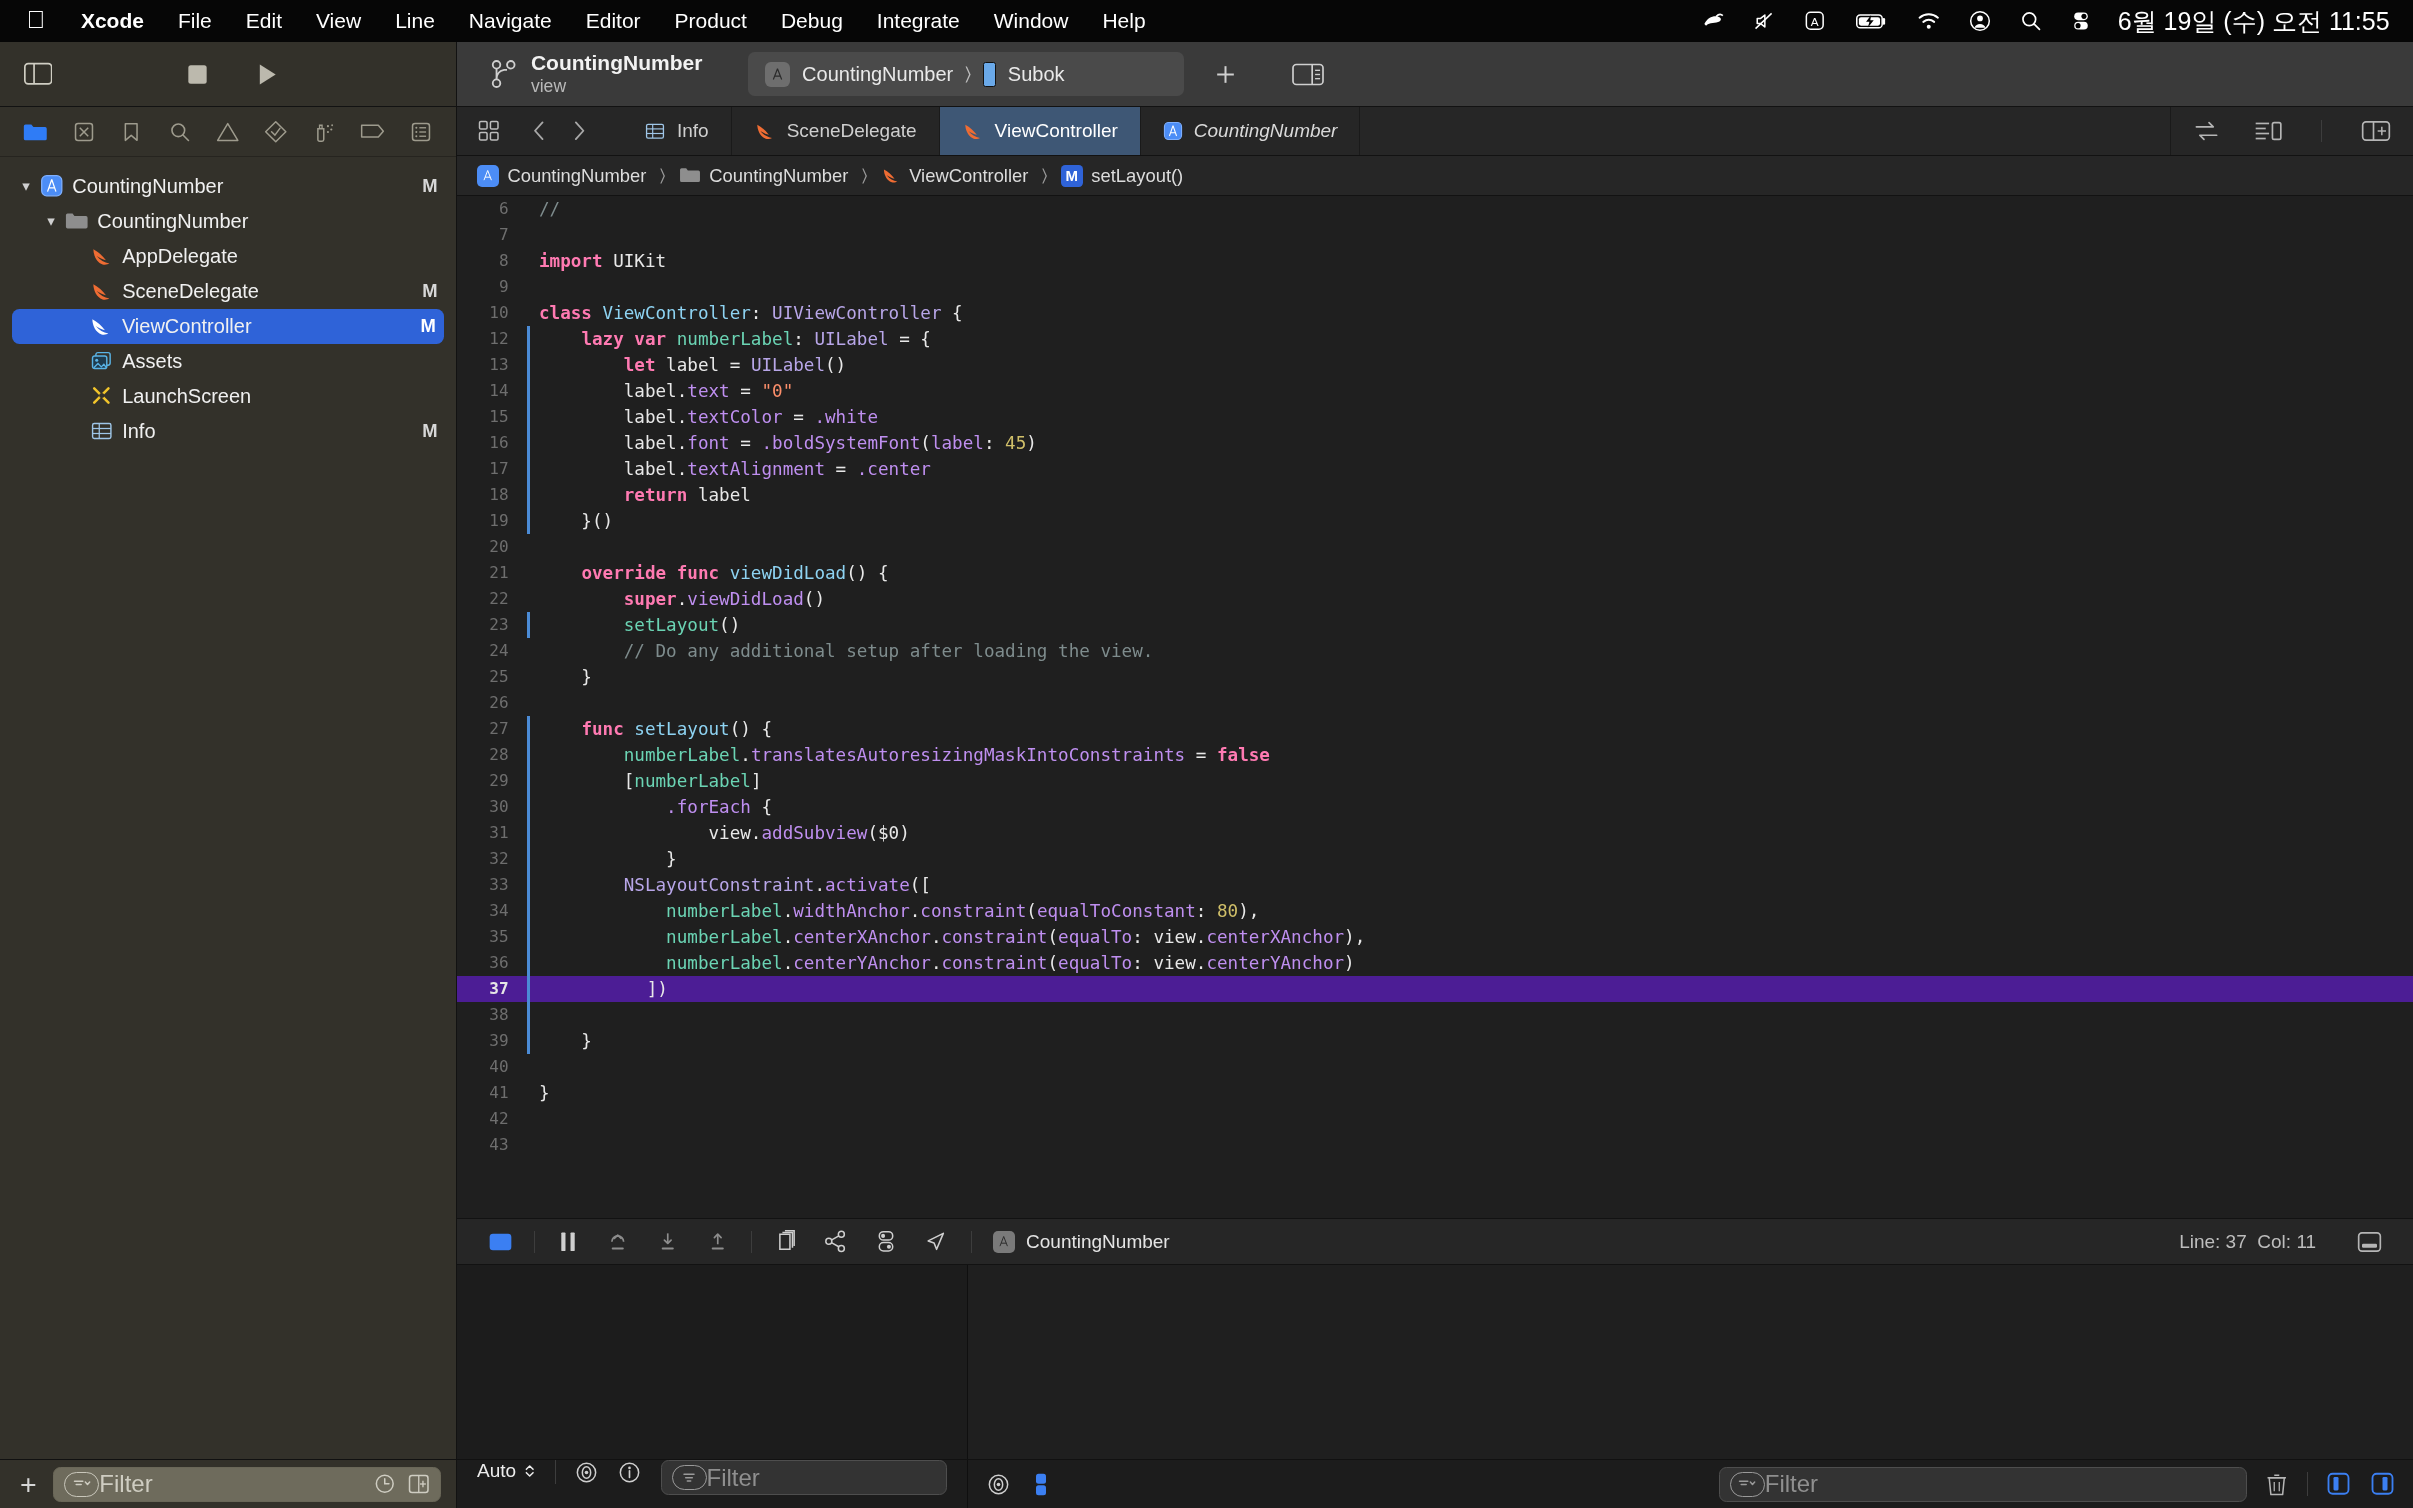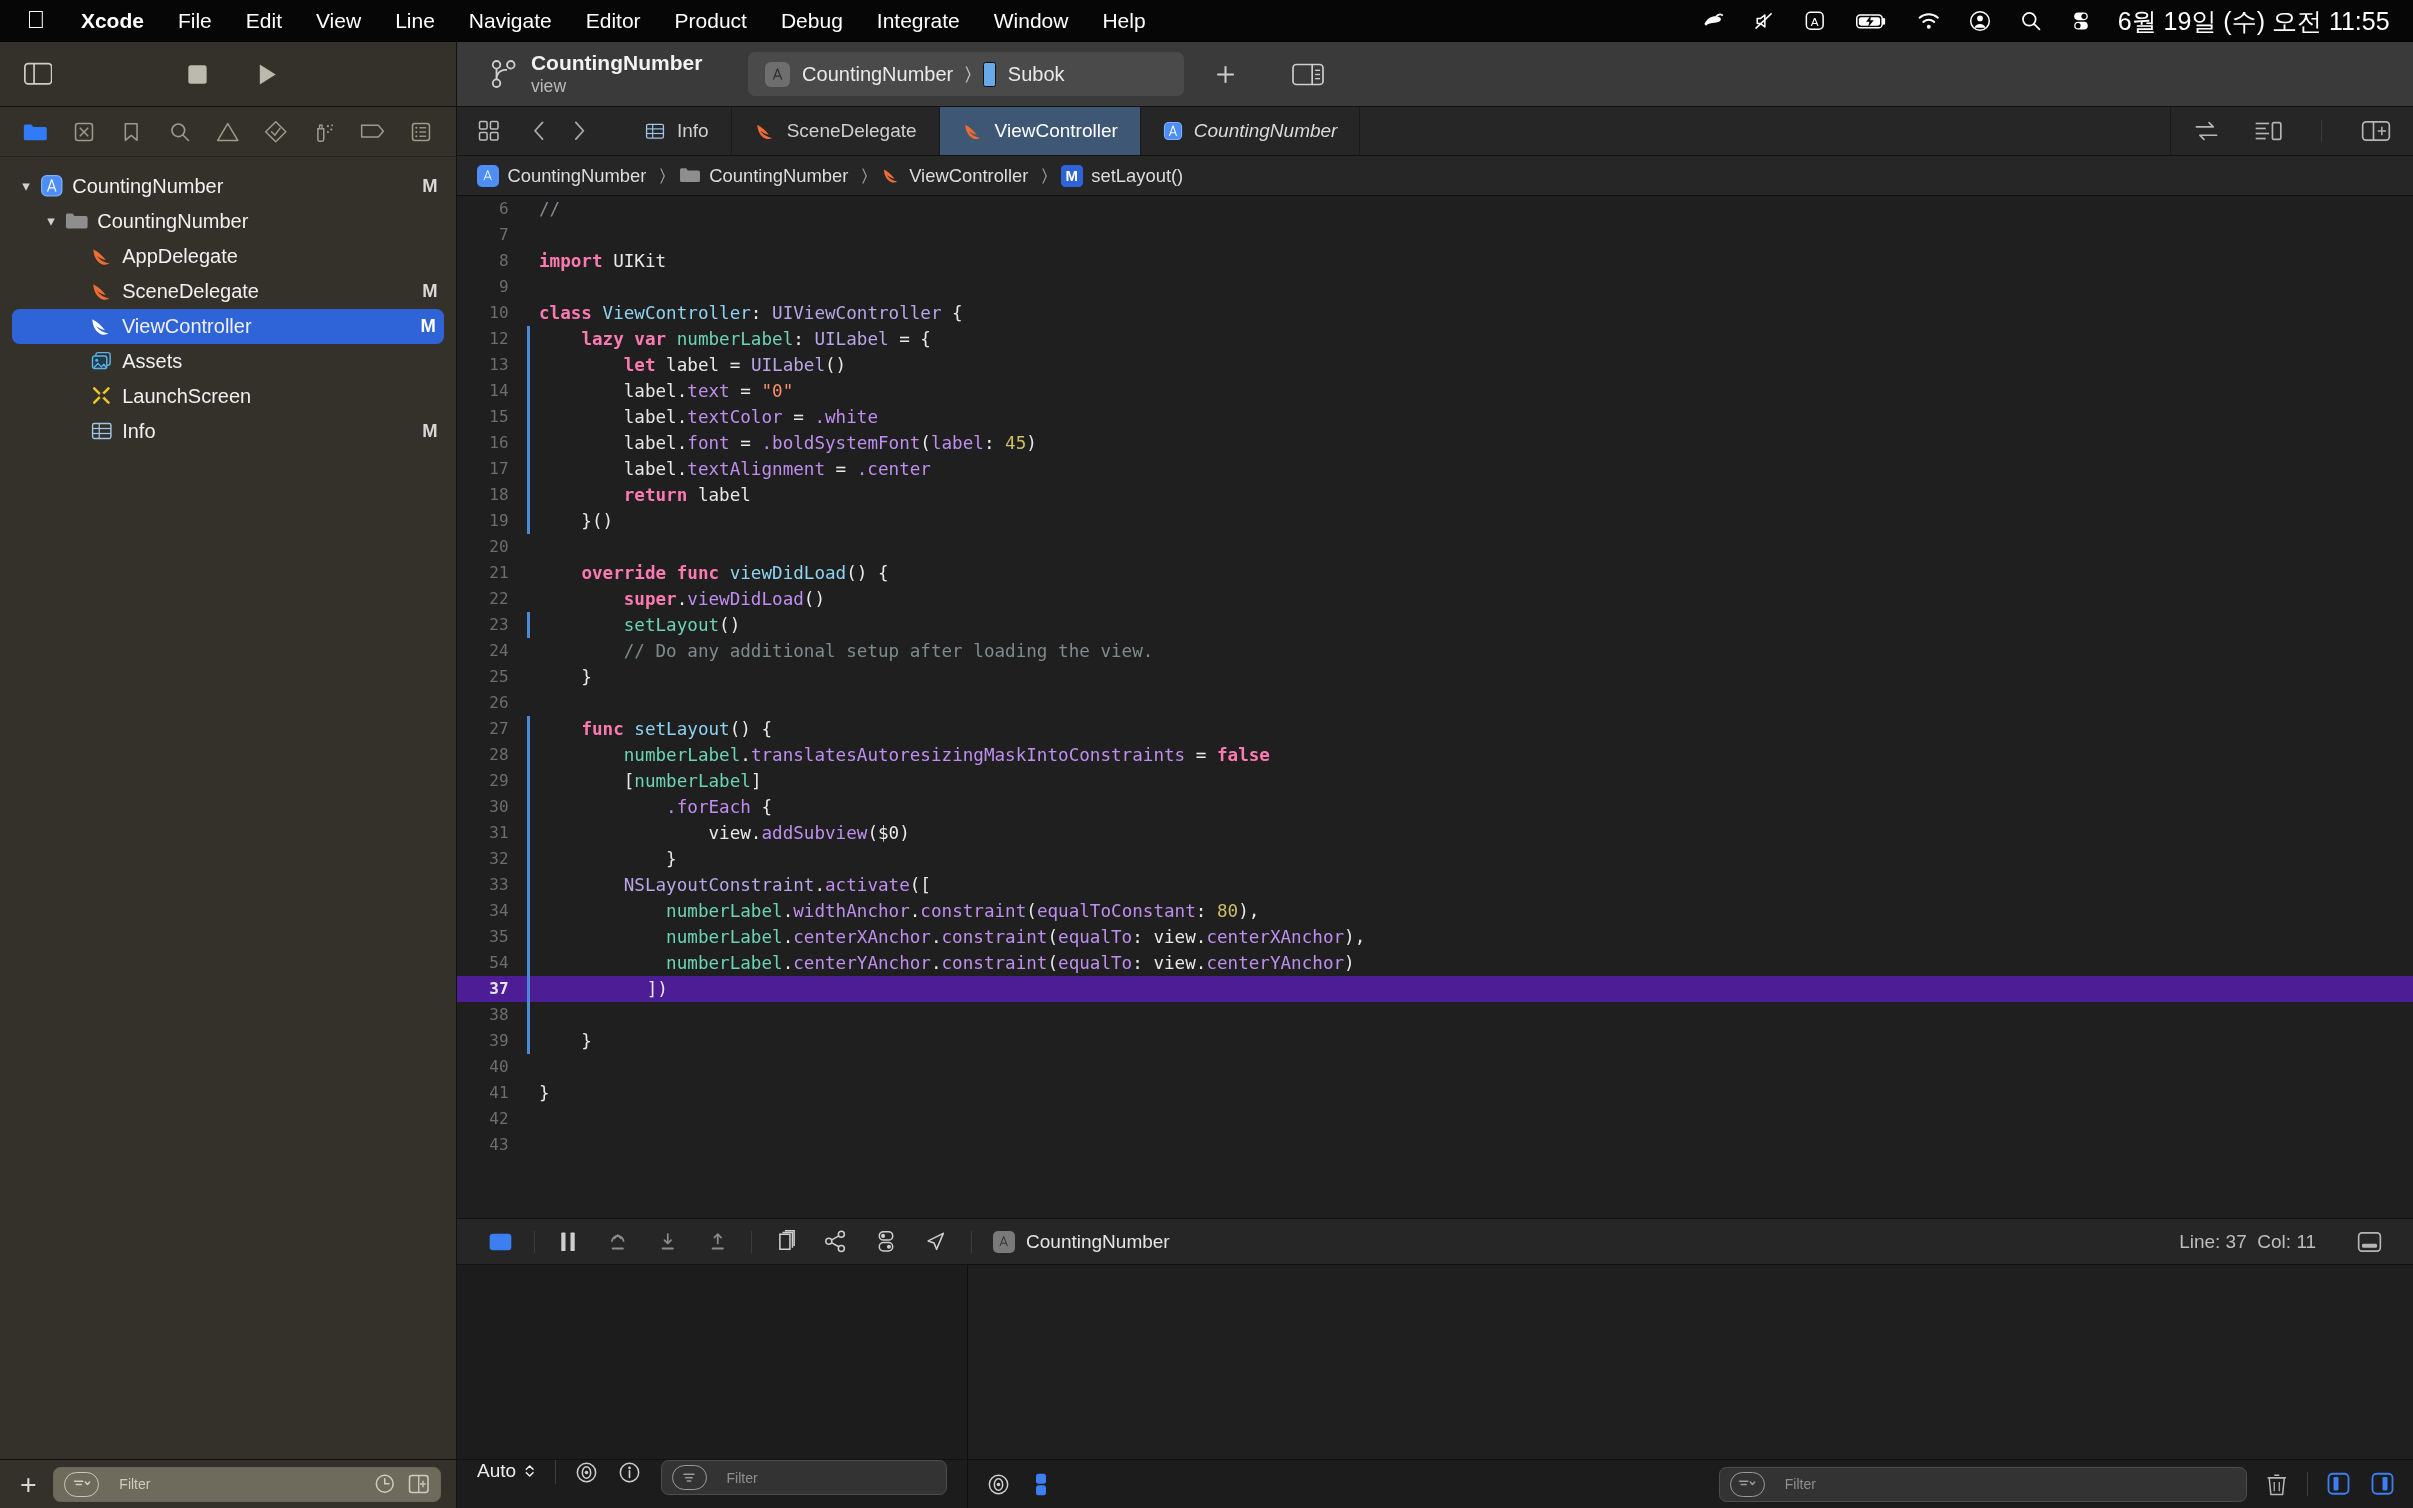--- a/index.html
+++ b/index.html
@@ -80,22 +80,22 @@
   }
   .nrow .tw { width: 22px; flex: 0 0 22px; display: flex; justify-content: center; color: #cfcfcf; font-size: 15px; }
   .nrow .ic { width: 28.5px; flex: 0 0 28.5px; display: flex; align-items: center; justify-content: center; margin-right: 6.7px; }
   .nrow .lbl { flex: 1 1 auto; overflow: hidden; text-overflow: ellipsis; }
   .nrow .mflag { font-size: 18.4px; color: #d8d8d8; font-weight: 600; padding-left: 8.4px; }
   .nrow.sel { background: #2f63d8; border-radius: 7.5px; margin: 0 11.7px 0 11.7px; padding-right: 8.4px; }
   .nrow.sel .mflag { color: #ffffff; }
   .plusbtn { font-size: 28.5px; color: #d6d6d6; line-height: 1; padding: 0 5px; }
   .filterfield {
     flex: 1 1 auto; height: 35px; border-radius: 7.5px; border: 0.8px solid #6a6758;
-    background: #6e6b5c; display: flex; align-items: center; gap: 20px; padding: 0 10px;
-    color: #cfcdc2; font-size: 14px;
+    background: #6e6b5c; display: flex; align-items: center; gap: 0; padding: 0 10px;
+    color: #cfcdc2; font-size: 24px;
   }
   .filterfield.dark { background: #333333; border: 0.8px solid #4e4e4e; color: #8f8f8f; }
   .ffglyph { width: 35px; height: 25px; border-radius: 12.6px; border: 1.7px solid #c9c7bb;
     display: flex; align-items: center; justify-content: center; gap: 2.5px; flex: 0 0 35px; }
   .ffglyph.dk { border-color: #9a9a9a; }
   .ffend { display: flex; align-items: center; gap: 10px; }
 
   
   .editorcol { flex: 1 1 auto; display: flex; flex-direction: column; min-width: 0; background: #1f1f1f; }
   .tabbar {
@@ -737,21 +737,21 @@
             <div class="gutter">34</div>
             <div class="editbar"></div>
             <div class="code"><span class="pl">            </span><span class="i">numberLabel</span><span class="pl">.</span><span class="p">widthAnchor</span><span class="pl">.</span><span class="p">constraint</span><span class="pl">(</span><span class="p">equalToConstant</span><span class="pl">: </span><span class="n">80</span><span class="pl">),</span></div>
           </div>
           <div class="codeline">
             <div class="gutter">35</div>
             <div class="editbar"></div>
             <div class="code"><span class="pl">            </span><span class="i">numberLabel</span><span class="pl">.</span><span class="p">centerXAnchor</span><span class="pl">.</span><span class="p">constraint</span><span class="pl">(</span><span class="p">equalTo</span><span class="pl">: view.</span><span class="p">centerXAnchor</span><span class="pl">),</span></div>
           </div>
           <div class="codeline">
-            <div class="gutter">54</div>
+            <div class="gutter">36</div>
             <div class="editbar"></div>
             <div class="code"><span class="pl">            </span><span class="i">numberLabel</span><span class="pl">.</span><span class="p">centerYAnchor</span><span class="pl">.</span><span class="p">constraint</span><span class="pl">(</span><span class="p">equalTo</span><span class="pl">: view.</span><span class="p">centerYAnchor</span><span class="pl">)</span></div>
           </div>
           <div class="codeline current">
             <div class="gutter">37</div>
             <div class="editbar"></div>
             <div class="code"><span class="pl">        ])</span></div>
           </div>
           <div class="codeline">
             <div class="gutter">38</div>

